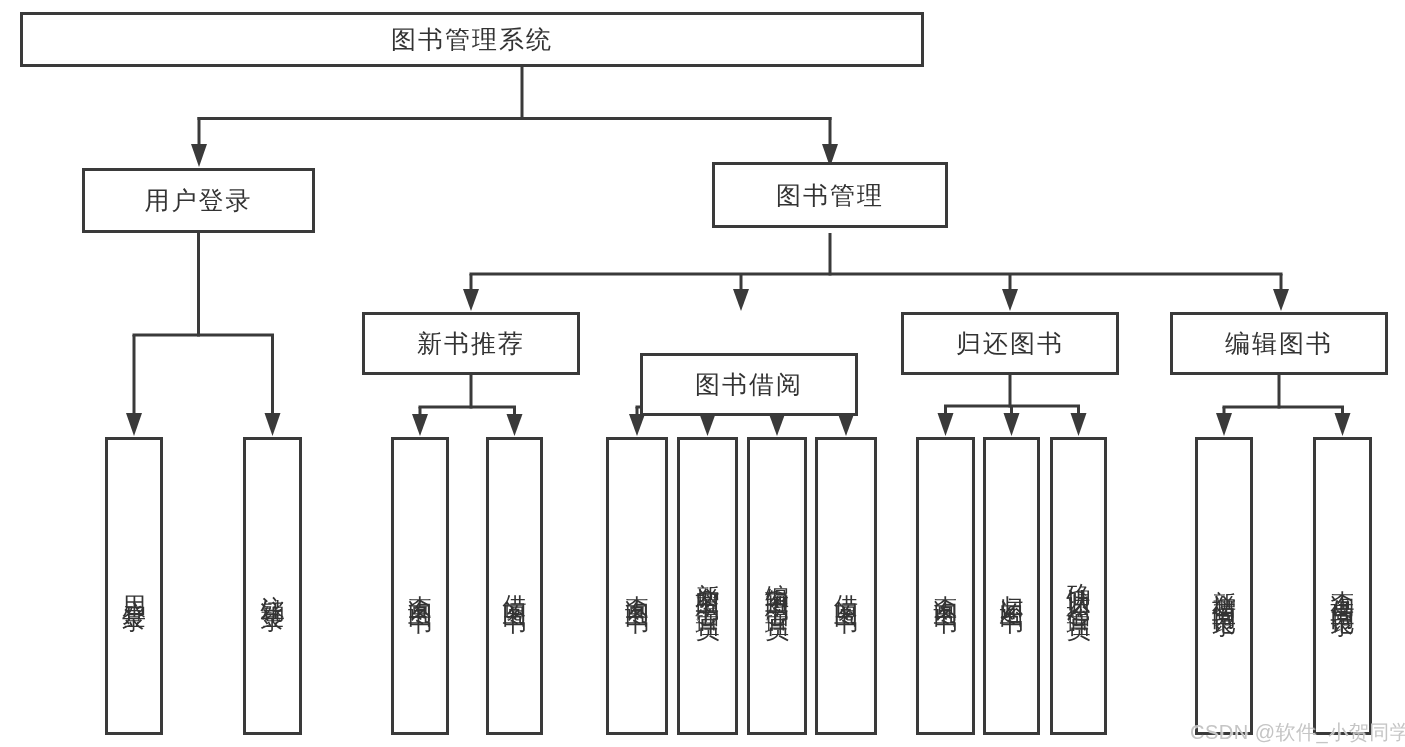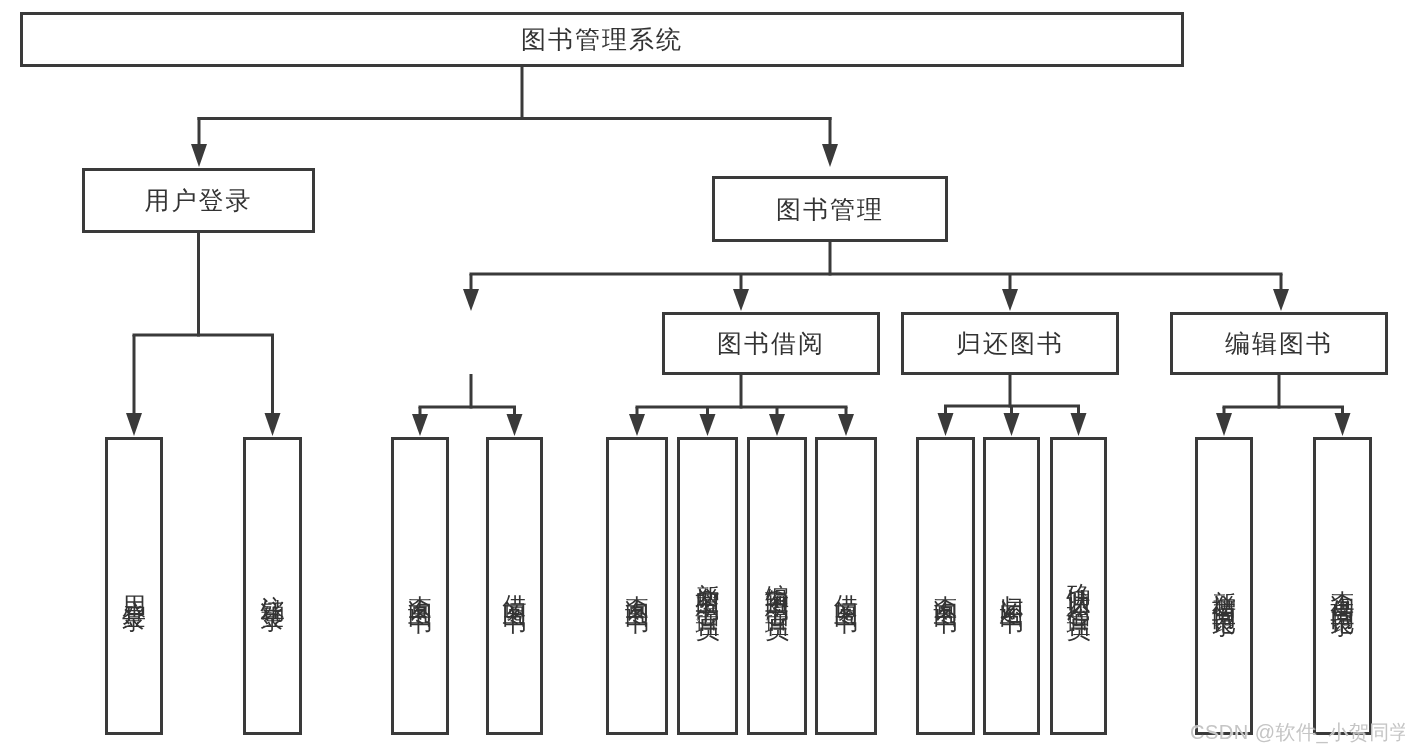--- a/index.html
+++ b/index.html
@@ -38,26 +38,26 @@
     align-items: center;
     justify-content: center;
     z-index: 2;
   }
   .h-label {
     font-size: 25px;
     letter-spacing: 2px;
     white-space: nowrap;
     color: #333333;
   }
-  .root-box  { left: 20px;  top: 12px;  width: 1164px; height: 55px; }
+  .root-box  { left: 20px;  top: 12px;  width: 904px; height: 55px; }
   .lvl2-a    { left: 82px;  top: 168px; width: 233px;  height: 65px; }
-  .lvl2-b    { left: 712px; top: 176px; width: 236px;  height: 66px; }
+  .lvl2-b    { left: 712px; top: 162px; width: 236px;  height: 66px; }
   .lvl3      { top: 312px;  height: 63px; width: 218px; }
   .lvl3-a    { left: 362px; }
-  .lvl3-b    { left: 662px; }
+  .lvl3-b    { left: 640px; margin-top: 41px; }
   .lvl3-c    { left: 901px; }
   .lvl3-d    { left: 1170px; }
   .leaf {
     top: 437px;
     height: 298px;
   }
   .vtext {
     writing-mode: vertical-rl;
     font-size: 24px;
     letter-spacing: 5px;
@@ -155,20 +155,23 @@
     <span class="h-label">图书管理系统</span>
   </div>
 
   <div class="box lvl2-a">
     <span class="h-label">用户登录</span>
   </div>
   <div class="box lvl2-b">
     <span class="h-label">图书管理</span>
   </div>
 
+  <div class="box lvl3 lvl3-a">
+    <span class="h-label">新书推荐</span>
+  </div>
   <div class="box lvl3 lvl3-b">
     <span class="h-label">图书借阅</span>
   </div>
   <div class="box lvl3 lvl3-c">
     <span class="h-label">归还图书</span>
   </div>
   <div class="box lvl3 lvl3-d">
     <span class="h-label">编辑图书</span>
   </div>
 

